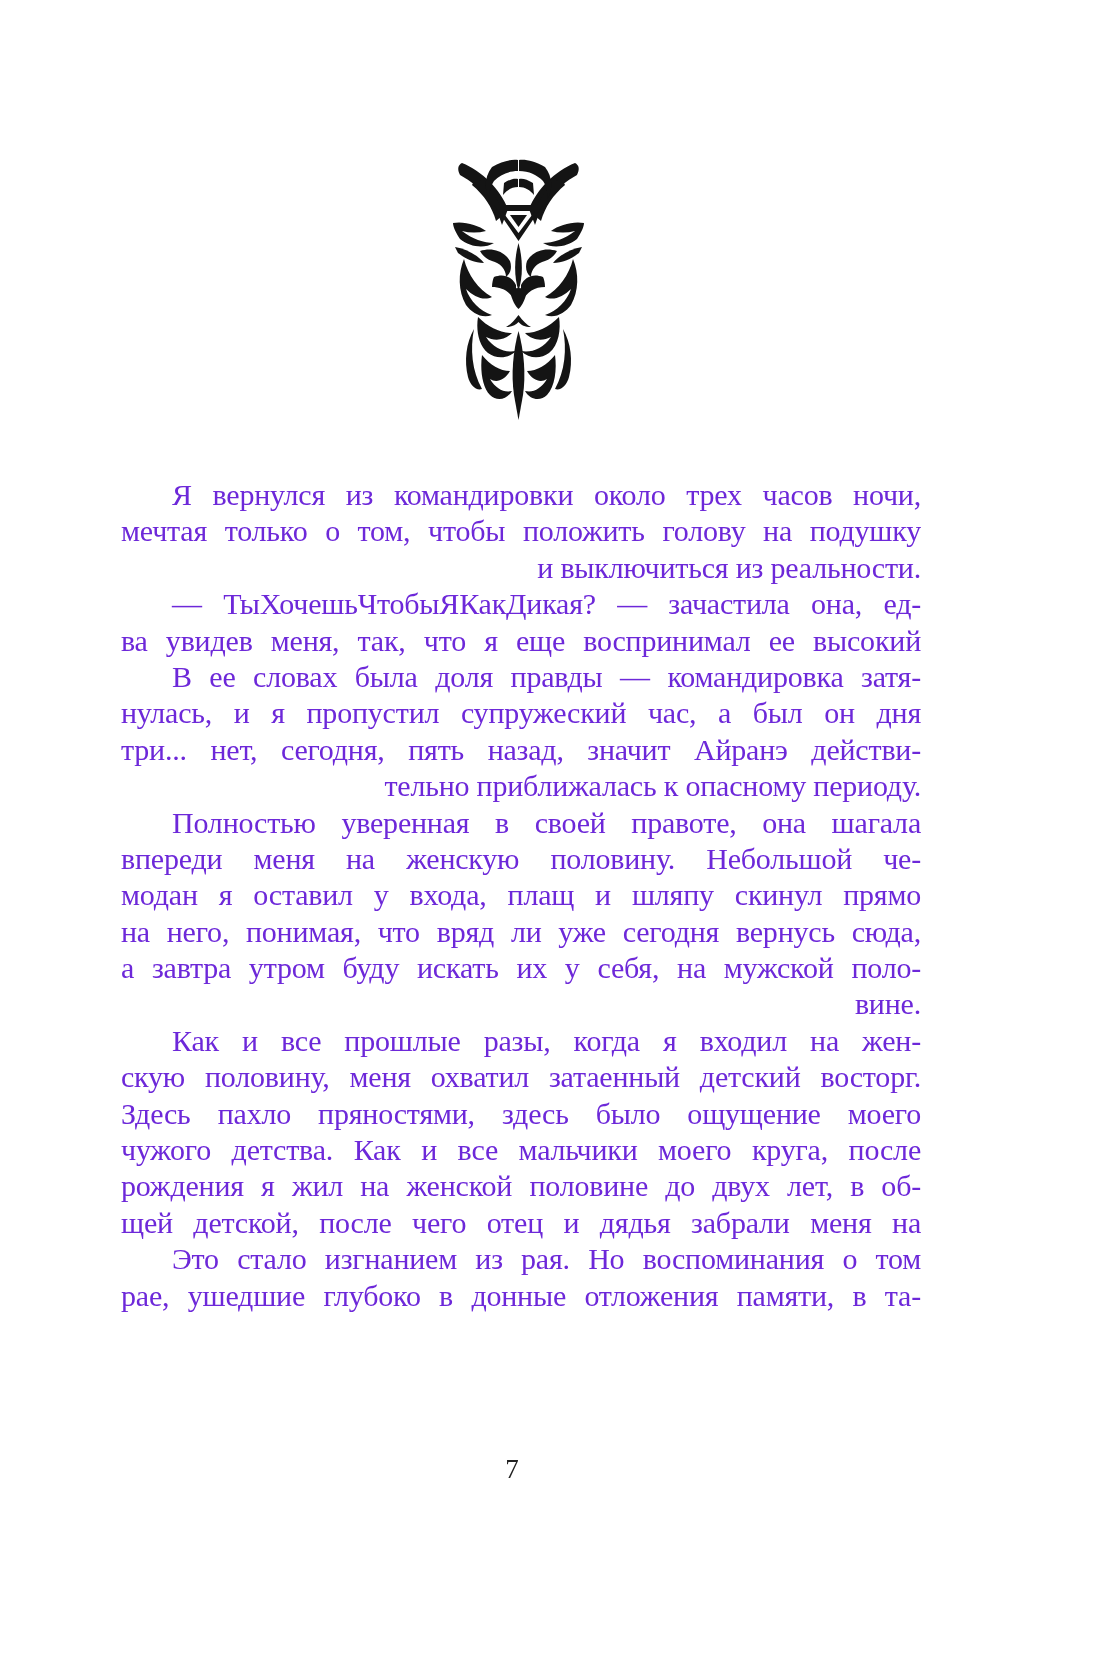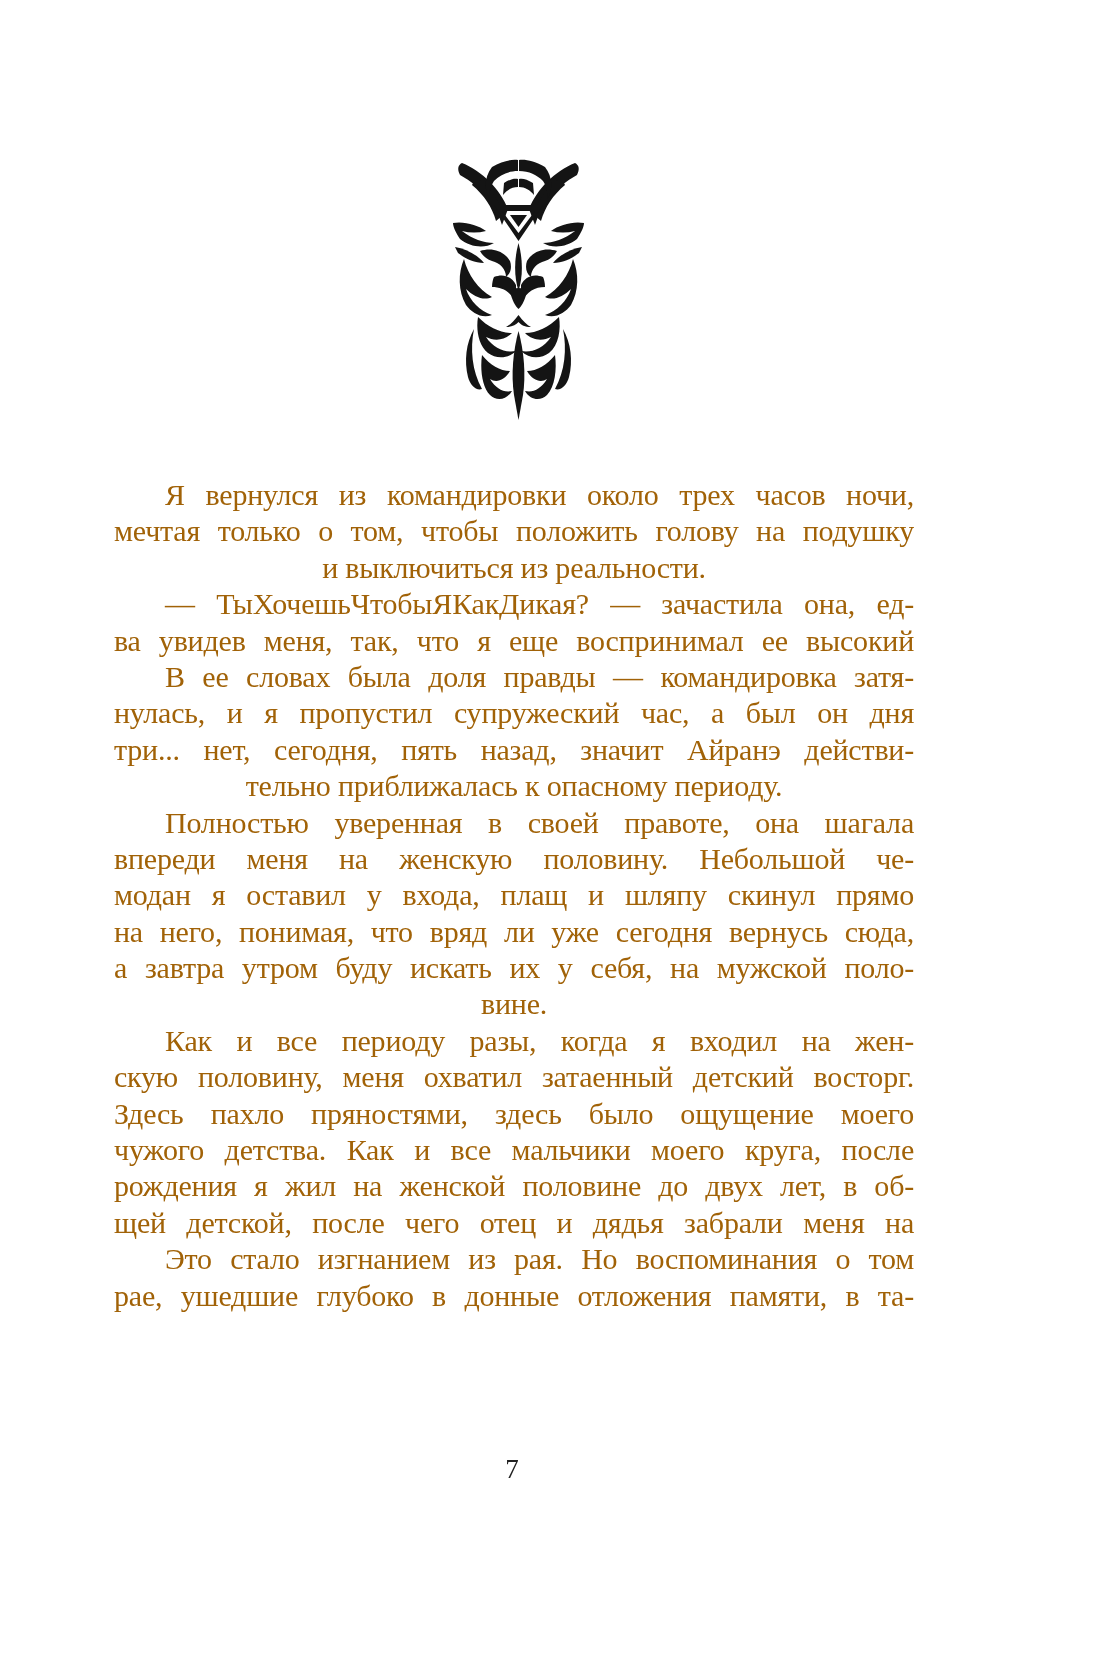--- a/index.html
+++ b/index.html
@@ -13,29 +13,29 @@
   .page{position:absolute;inset:0;overflow:hidden;}
 
   
   .ornament{
     position:absolute;left:452px;top:158px;width:133px;height:264px;
   }
   .ornament svg{width:100%;height:100%;display:block;}
 
   
   .textblock{
-    position:absolute;left:114px;top:477px;width:800px;
-    font-size:30px;letter-spacing:-0.2px;color:#a16207;
+    position:absolute;left:121px;top:477px;width:800px;
+    font-size:30px;letter-spacing:-0.2px;color:#6d28d9;
   }
   .ln{
     height:36.4px;line-height:36.4px;
     text-align:justify;overflow:hidden;
   }
   .ln::after{content:"";display:inline-block;width:100%;}
-  .ln.last{text-align:center;}
+  .ln.last{text-align:right;}
   .ln.last::after{content:none;}
   .ln.ind{text-indent:51px;}
 
   
   .pagenum{
     position:absolute;left:112px;top:1453px;width:800px;
     text-align:center;font-size:27px;line-height:32px;color:#222;
   }
 </style>
 </head>
@@ -95,21 +95,21 @@
       <div class="ln ind">В ее словах была доля правды — командировка затя-</div>
       <div class="ln">нулась, и я пропустил супружеский час, а был он дня</div>
       <div class="ln">три... нет, сегодня, пять назад, значит Айранэ действи-</div>
       <div class="ln last">тельно приближалась к опасному периоду.</div>
       <div class="ln ind">Полностью уверенная в своей правоте, она шагала</div>
       <div class="ln">впереди меня на женскую половину. Небольшой че-</div>
       <div class="ln">модан я оставил у входа, плащ и шляпу скинул прямо</div>
       <div class="ln">на него, понимая, что вряд ли уже сегодня вернусь сюда,</div>
       <div class="ln">а завтра утром буду искать их у себя, на мужской поло-</div>
       <div class="ln last">вине.</div>
-      <div class="ln ind">Как и все периоду разы, когда я входил на жен-</div>
+      <div class="ln ind">Как и все прошлые разы, когда я входил на жен-</div>
       <div class="ln">скую половину, меня охватил затаенный детский восторг.</div>
       <div class="ln">Здесь пахло пряностями, здесь было ощущение моего</div>
       <div class="ln">чужого детства. Как и все мальчики моего круга, после</div>
       <div class="ln">рождения я жил на женской половине до двух лет, в об-</div>
       <div class="ln">щей детской, после чего отец и дядья забрали меня на</div>
       <div class="ln ind">Это стало изгнанием из рая. Но воспоминания о том</div>
       <div class="ln">рае, ушедшие глубоко в донные отложения памяти, в та-</div>
     </div>
 
   <div class="pagenum">7</div>

